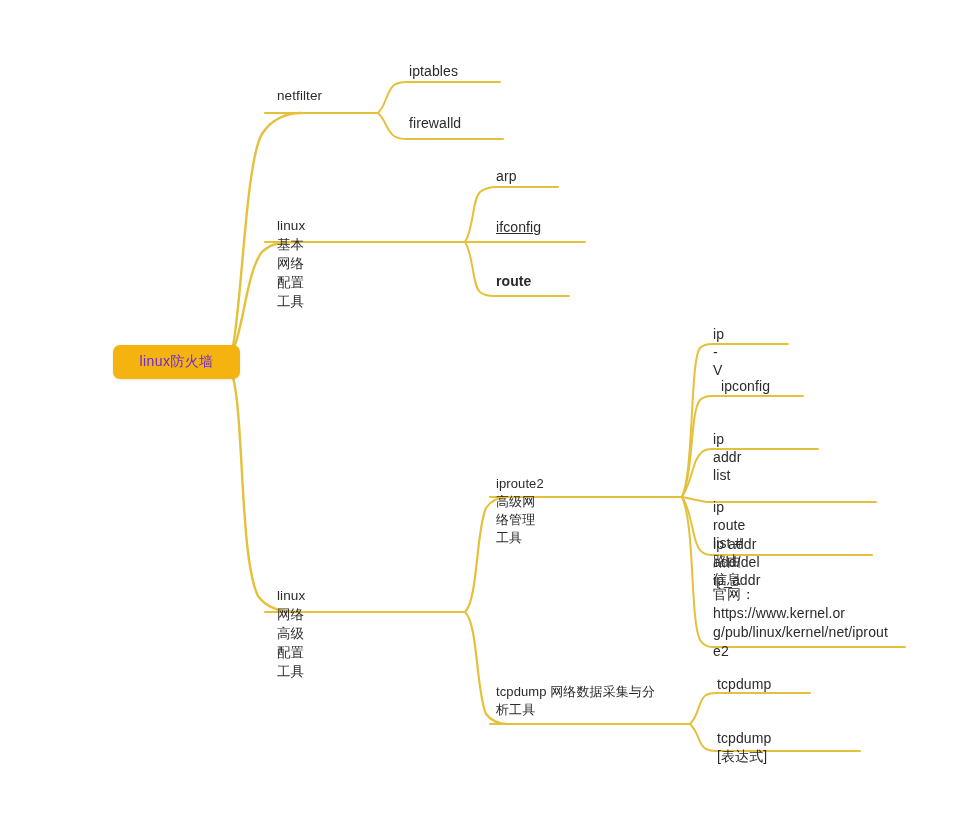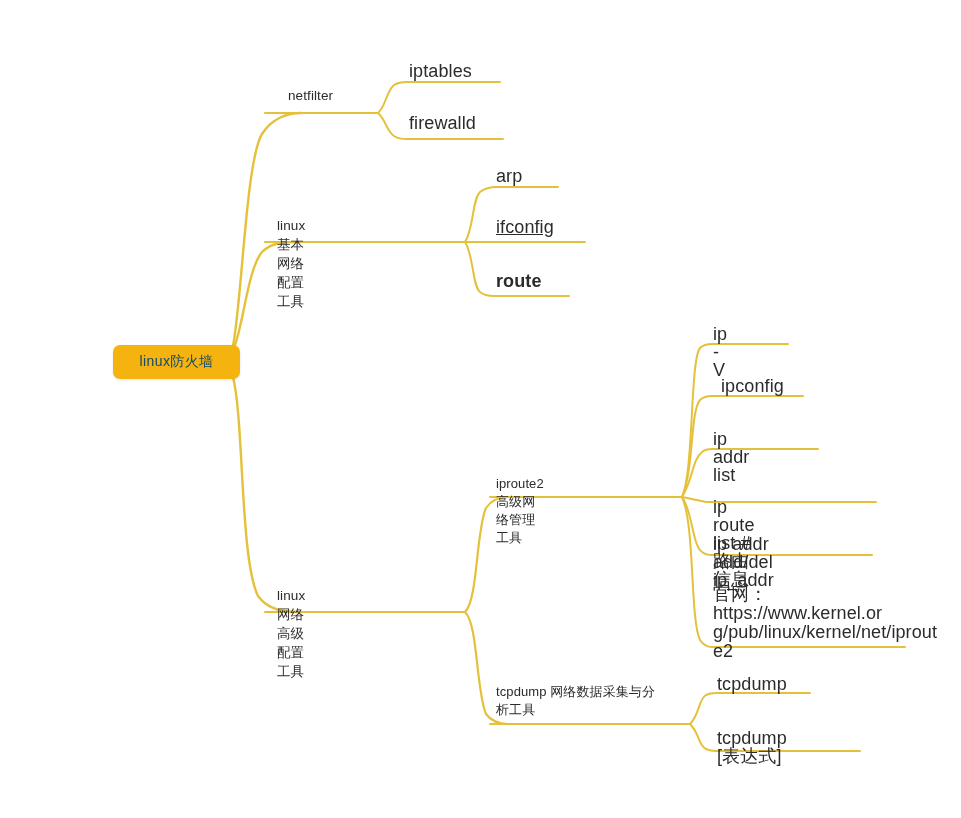--- a/index.html
+++ b/index.html
@@ -54,26 +54,26 @@
   }
   .root-label {
     position: absolute;
     left: 0;
     top: 0;
     width: 127px;
     height: 34px;
     display: flex;
     align-items: center;
     justify-content: center;
-    color: #0c4a6e;
+    color: #6d28d9;
     font-size: 14px;
     letter-spacing: 0.4px;
   }
   .lvl1 .node-label { font-size: 13.5px; }
-  .lvl2 .node-label { font-size: 18px; line-height: 18px; }
+  .lvl2 .node-label { font-size: 14px; line-height: 18px; }
 </style>
 </head>
 <body>
 
 <div id="mindmap-canvas">
 
   <svg id="edge-layer" viewBox="0 0 961 818" xmlns="http://www.w3.org/2000/svg">
     <g fill="none" stroke="#E5C13B" stroke-width="2" stroke-linecap="round">
 
       <path d="M233,346 C242,300 246,160 262,134 C272,118 288,113 301,113" stroke-width="2.4"></path>
@@ -121,21 +121,21 @@
       <path d="M716,693 L810,693" stroke-width="2"></path>
       <path d="M716,751 L860,751" stroke-width="2"></path>
     </g>
   </svg>
 
   <div class="root-node">
     <div class="root-label">linux防火墙</div>
   </div>
 
   <div class="node lvl1" style="left:277px; top:86px;">
-    <div class="node-label" style="left:0; top:0;margin-left:11px;">netfilter</div>
+    <div class="node-label" style="left:0; top:0;">netfilter</div>
   </div>
 
   <div class="node lvl1" style="left:277px; top:216px;">
     <div class="node-label" style="left:0; top:0;">linux基本网络配置工具</div>
   </div>
 
   <div class="node lvl1" style="left:277px; top:586px;">
     <div class="node-label" style="left:0; top:0;">linux网络高级配置工具</div>
   </div>
 

